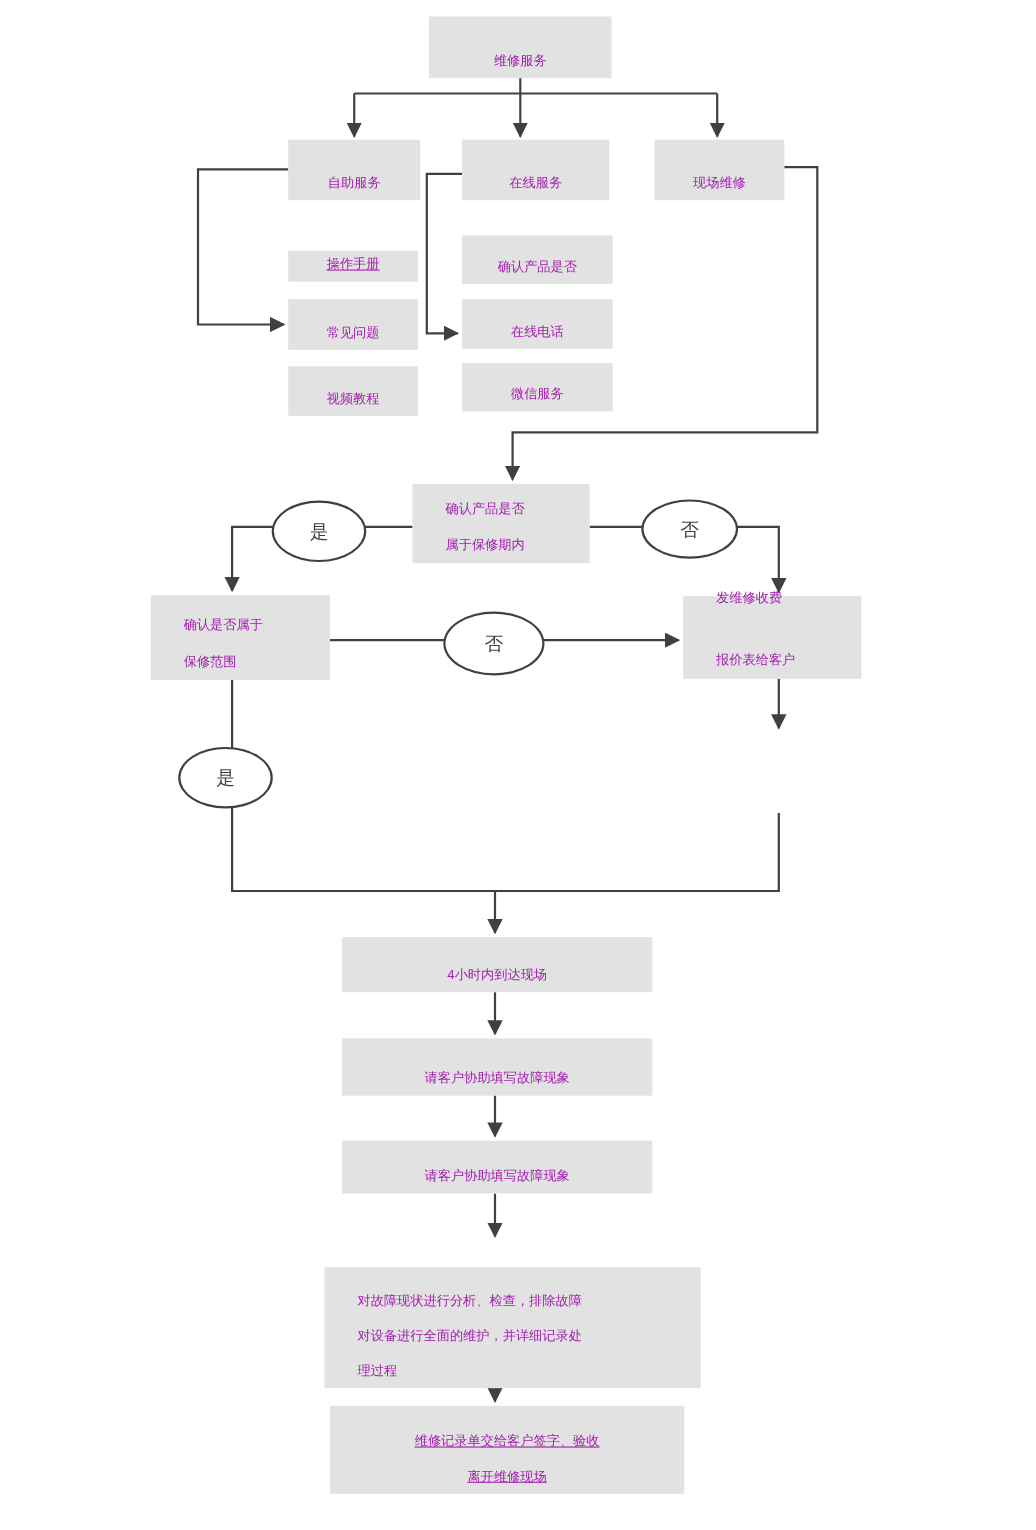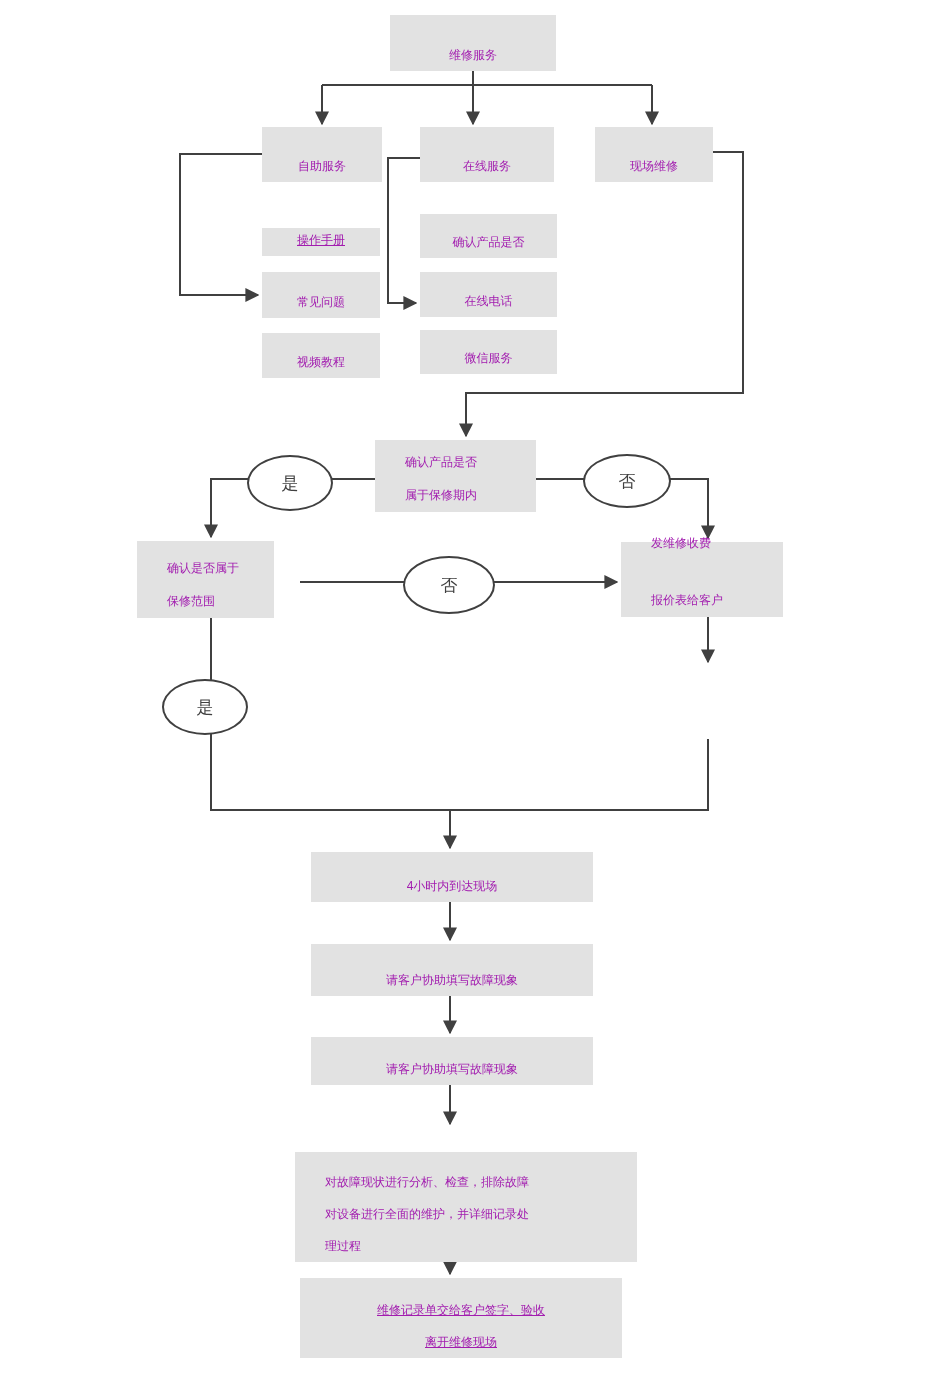--- a/index.html
+++ b/index.html
@@ -111,21 +111,21 @@
   </div>
   <div class="node center" style="left:420px;top:330px;width:137px;height:44px;">
     <span>微信服务</span>
   </div>
 
   <div class="node left" style="left:375px;top:440px;width:161px;height:72px;line-height:33px;">
     <span>确认产品是否</span>
     <span>属于保修期内</span>
   </div>
 
-  <div class="node left" style="left:137px;top:541px;width:137px;height:77px;line-height:33px;">
+  <div class="node left" style="left:137px;top:541px;width:163px;height:77px;line-height:33px;">
     <span>确认是否属于</span>
     <span>保修范围</span>
   </div>
 
   <div class="node left" style="left:621px;top:542px;width:162px;height:75px;line-height:33px;gap:24px;">
     <span>发维修收费</span>
     <span>报价表给客户</span>
   </div>
 
 

